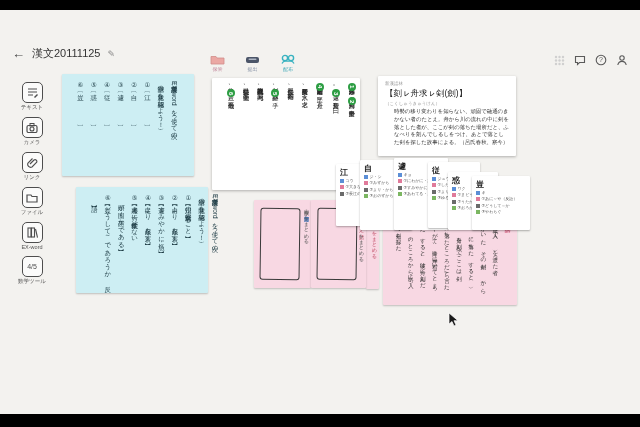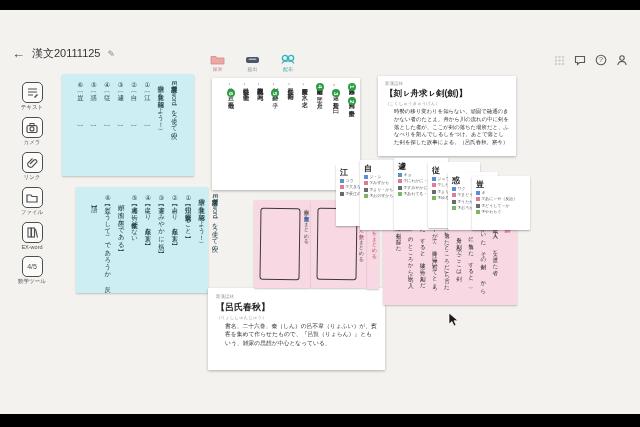--- a/index.html
+++ b/index.html
@@ -33,21 +33,21 @@
   
   #cyan1{left:62px;top:64px;width:132px;height:102px;background:#cdeef3;box-shadow:0 1px 2px rgba(0,0,0,.22);}
   #cyan2{left:76px;top:177px;width:132px;height:106px;background:#cdeef3;box-shadow:0 1px 2px rgba(0,0,0,.22);}
   #cyan1 .vwrap,#cyan2 .vwrap{padding:7px 8px;font-size:6.4px;color:#1d3b44;}
   #cyan1 .vcol,#cyan2 .vcol{margin-left:7px;}
   #kanbun{left:212px;top:68px;width:148px;height:112px;z-index:2;}
   #kanbun .vwrap{padding:5px 7px;font-size:6.2px;color:#222;}
   #kanbun .vcol{margin-left:8px;}
   #koku{left:378px;top:66px;width:138px;height:80px;z-index:3;padding:5px 7px;box-sizing:border-box;}
   .dsource{font-size:4.5px;color:#9a9a9a;}
-  .dtitle{font-size:8.5px;font-weight:bold;color:#222;margin-top:2px;}
+  .dtitle{font-size:8.5px;font-weight:normal;color:#222;margin-top:2px;}
   .dreading{font-size:4.5px;color:#9a9a9a;margin-top:1px;}
   .dbody{font-size:5.4px;color:#333;line-height:1.45;margin-top:2px;padding-left:9px;}
   #ryoshi{left:208px;top:278px;width:177px;height:82px;z-index:2;padding:6px 8px;box-sizing:border-box;}
   #ryoshi .dtitle{font-size:9px;}
   #ryoshi .dbody{font-size:5.8px;}
   
   .mini{position:absolute;background:#fff;box-shadow:0 1px 2px rgba(0,0,0,.3);padding:3px 4px;box-sizing:border-box;}
   .mini .mhead{font-size:8px;font-weight:bold;color:#222;}
   .mini .mrow{font-size:4px;color:#555;line-height:1.6;white-space:nowrap;overflow:hidden;}
   .chip{display:inline-block;width:4px;height:4px;margin-right:1.5px;vertical-align:middle;}
@@ -311,26 +311,20 @@
           <div class="vcol">（　　）に落ちた。すると（　）</div>
           <div class="vcol">（　　）舟を刻んで「ここは剣</div>
           <div class="vcol">の落ちたところだ」と言った。</div>
           <div class="vcol">やがて、舟は岸に着いてとまっ</div>
           <div class="vcol">た。すると、彼は舟に刻んだ</div>
           <div class="vcol">（　　）のところから水に入っ</div>
           <div class="vcol">て剣を探した。</div>
         </div>
     </div>
 
-    <div class="card" id="ryoshi">
-      <div class="dsource">新漢語林</div>
-      <div class="dtitle">【呂氏春秋】</div>
-      <div class="dreading">（りょししゅんじゅう）</div>
-      <div class="dbody">書名。二十六巻。秦（しん）の呂不韋（りょふい）が、賓客を集めて作らせたもので、『呂覧（りょらん）』ともいう。雑家の思想が中心となっている。</div>
-    </div>
 
     <div class="cursor">
       <svg width="12" height="16">
           <path d="M1 1 L1 12 L4 9.5 L6 14 L8 13 L6 8.7 L10 8.7 Z" fill="#1a1a1a" stroke="#fff" stroke-width=".7"></path>
         </svg>
     </div>
 
   </div>
 </div>
 

